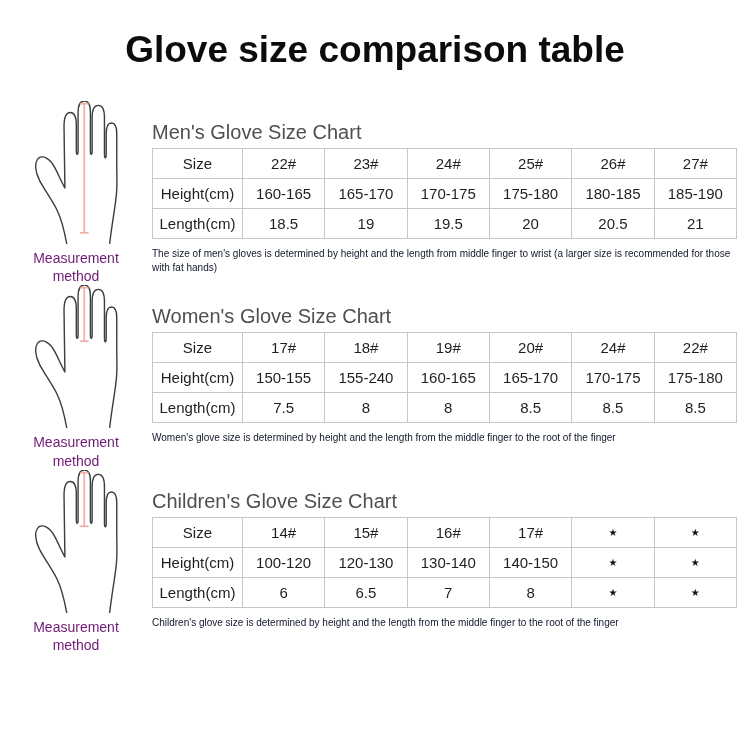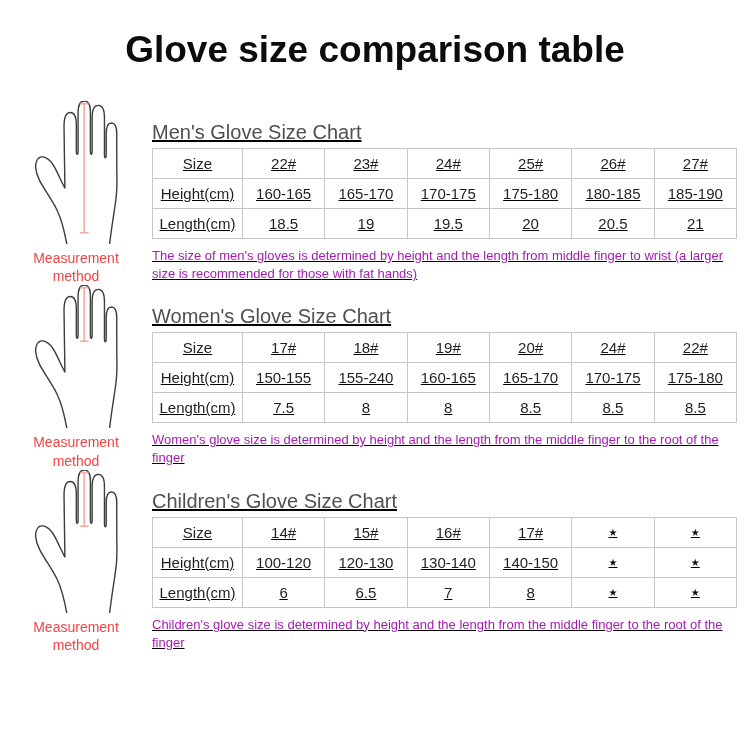--- a/index.html
+++ b/index.html
@@ -28,24 +28,24 @@
     flex:0 0 152px;
     text-align:center;
     padding-top:0;
   }
   .hand { display:block; height:145px; width:auto; margin:0 auto; }
   .hand-outline { fill:none; stroke:#3d3d3d; stroke-width:1.6; stroke-linecap:round; stroke-linejoin:round; }
   .mline { stroke-width:2; stroke-linecap:butt; opacity:0.85; }
   .caption {
     width:112px; margin:3px auto 0 auto;
     font-size:14px; line-height:1.3;
-    color:#ef4444;
-  }
-
-  .right-col { flex:1 1 auto; padding-right:13px; min-width:0;text-decoration:underline; }
+    color:#701a75;
+  }
+
+  .right-col { flex:1 1 auto; padding-right:13px; min-width:0; }
 
   .section-heading {
     margin:20px 0 0 0;
     font-size:20px;
     font-weight:400;
     color:#4f4f4f;
   }
 
   table.size-table {
     width:100%;
@@ -60,23 +60,23 @@
     vertical-align:middle;
     font-size:15px;
     color:#1f1f1f;
     padding:0 2px;
     background:#ffffff;
   }
   table.size-table td.star { font-size:10px; color:#111111; }
 
   .description {
     margin:8px 0 0 0;
-    font-size:13px;
+    font-size:10px;
     line-height:1.38;
-    color:#a21caf;
+    color:#0f172a;
     max-width:586px;
   }
 </style>
 </head>
 <body>
 
 <div class="page">
 
   <h1 class="title">Glove size comparison table</h1>
 

